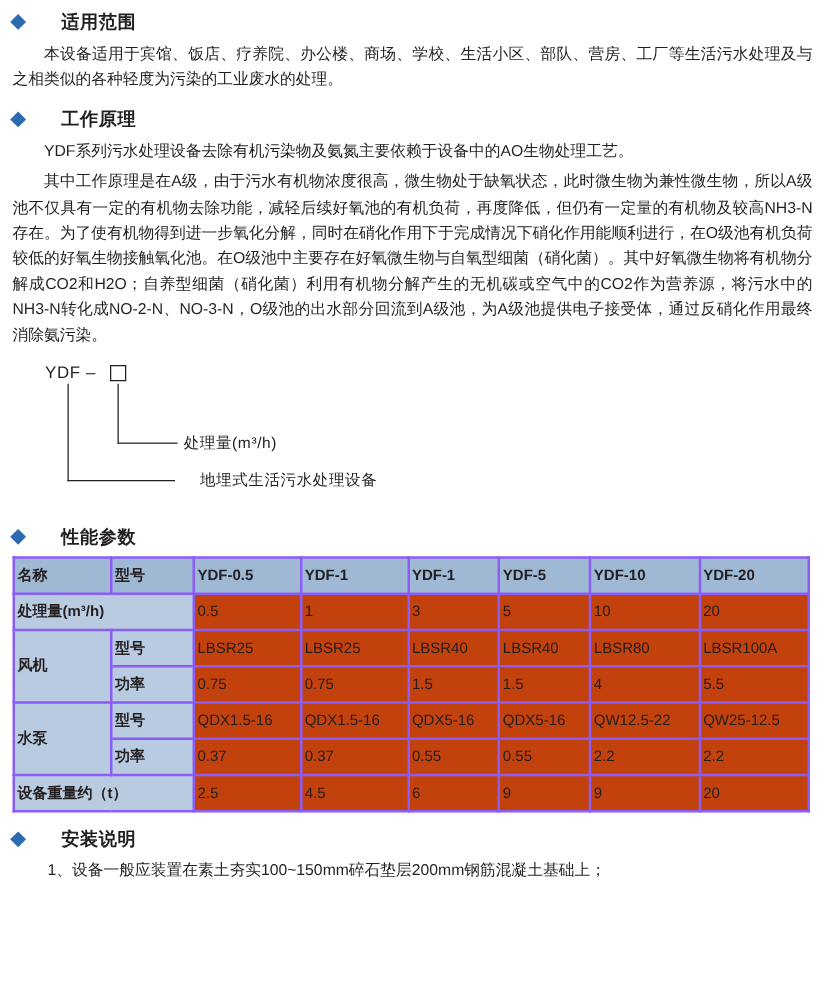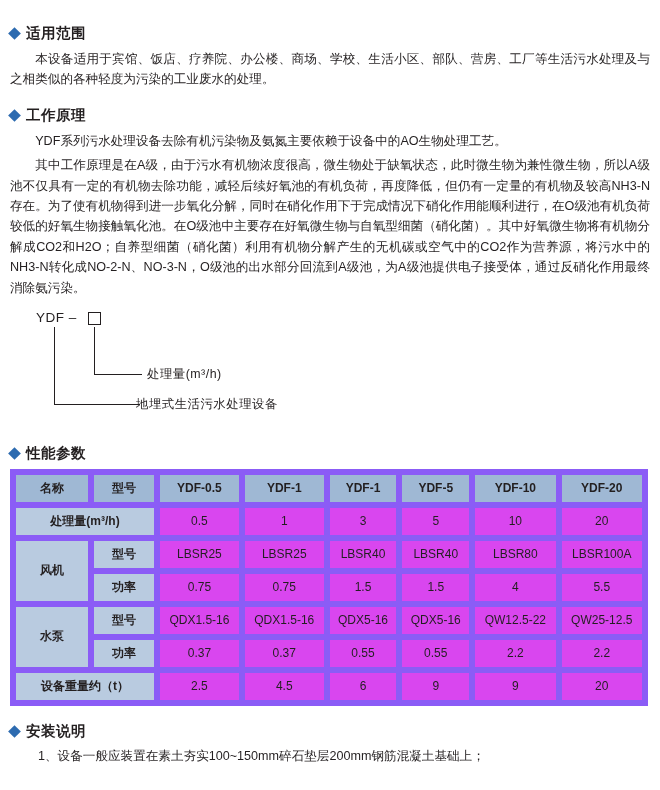--- a/index.html
+++ b/index.html
@@ -13,21 +13,22 @@
     font-size: 12.5px;
     position: relative;
     overflow: hidden;
   }
   .page { padding: 8px 10px 0 10px; }
 
   
   .sec-head {
     display: flex;
     align-items: center;
-    margin: 16px 0 6px 0;
+    margin: 0 0 6px 0;
+    gap: 23px;
   }
   .diamond {
     width: 9px; height: 9px;
     background: #2d6bb0;
     transform: rotate(45deg);
     margin-right: 7px;
     flex: 0 0 auto;
   }
   .sec-title {
     font-size: 14.5px;
@@ -58,41 +59,40 @@
     left: 78px; top: 2px;
     width: 13px; height: 13px;
     border: 1px solid #231f20;
   }
   .leader { position: absolute; background: #231f20; }
   .ln-v1 { left: 84px; top: 17px; width: 1px; height: 48px; }
   .ln-h1 { left: 84px; top: 64px; width: 48px; height: 1px; }
   .cap1 { left: 137px; top: 56px; font-size: 12.4px; }
   .ln-v2 { left: 44px; top: 17px; width: 1px; height: 78px; }
   .ln-h2 { left: 44px; top: 94px; width: 86px; height: 1px; }
-  .cap2 { left: 126px; top: 86px; font-size: 12.4px; }
+  .cap2 { left: 150px; top: 86px; font-size: 12.4px; }
 
   
   table.perf {
     border-collapse: collapse;
     width: 638px;
     margin: 4px 0 12px 0;
     font-size: 12px;
   }
   table.perf td {
-    border: 6px solid #8b5cf6;
-    text-align: center;
+    border: 2px solid #8b5cf6;
     vertical-align: middle;
     padding: 5px 2px;
     height: 26px;
     color: #231f20;
   }
   td.hd      { background: #9fb8d4; font-weight: bold; }
   td.hd2     { background: #b9cbe0; font-weight: bold; }
   td.rowhd   { background: #b9cbe0; font-weight: bold; }
-  td.cell    { background: #d946ef; }
+  td.cell    { background: #c2410c; }
 
   
   .inst-item {
     line-height: 1.55;
     margin: 0 0 10px 0;
     padding-left: 28px;
     font-size: 12.6px;
   }
 </style>
 </head>

